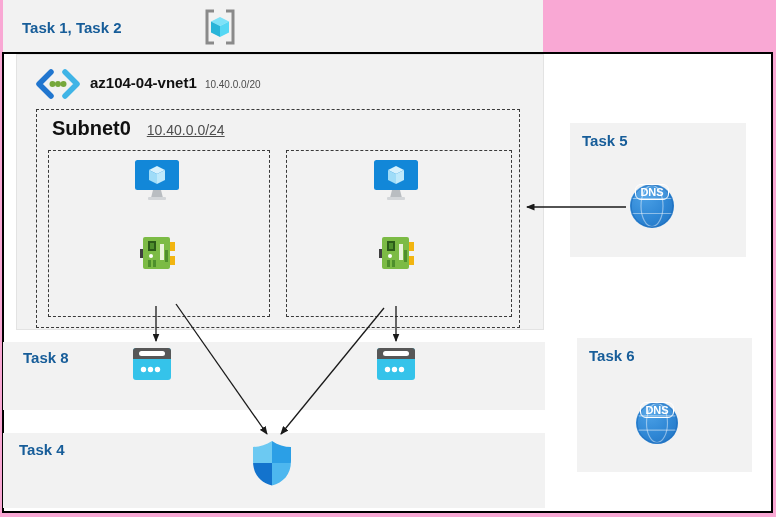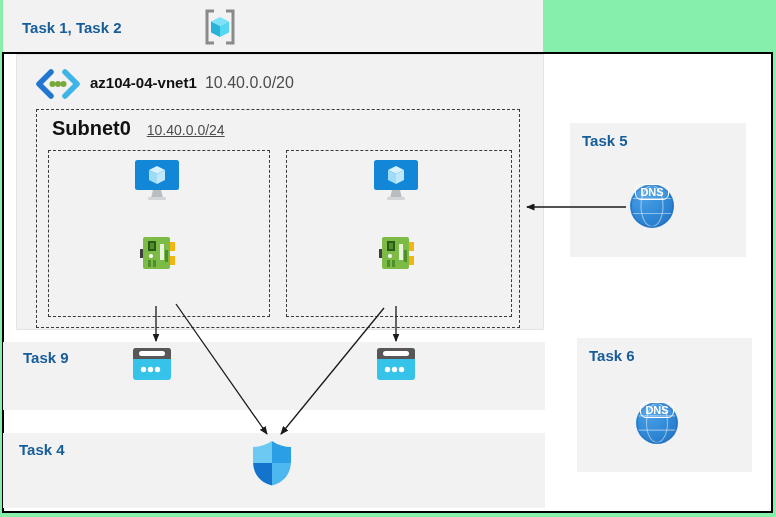--- a/index.html
+++ b/index.html
@@ -1,17 +1,17 @@
 <!DOCTYPE html>
 <html><head>
 <meta charset="utf-8">
 <style>
   html,body{margin:0;padding:0;background:#fff;}
   #canvas{
-    position:relative;width:776px;height:517px;background:#86efac;overflow:hidden;
+    position:relative;width:776px;height:517px;background:#f9a8d4;overflow:hidden;
     font-family:"Liberation Sans","DejaVu Sans",sans-serif;color:#000;
   }
   .abs{position:absolute;}
   
   #frame{left:2px;top:52px;width:771px;height:461px;border:2px solid #000;box-sizing:border-box;background:#fff;z-index:1;}
   
   .panel{background:#f2f2f2;z-index:2;}
   #band-top{left:3px;top:0;width:540px;height:52px;}
   #vnet-box{left:16px;top:54px;width:528px;height:276px;border:1px solid #e3e3e3;box-sizing:border-box;}
   #band-task3{left:3px;top:342px;width:542px;height:68px;}
@@ -69,21 +69,21 @@
     <svg width="44" height="32" viewBox="0 0 44 32">
       <polyline points="15,4 3,16 15,28" fill="none" stroke="#2176cf" stroke-width="5.5" stroke-linecap="round" stroke-linejoin="round"></polyline>
       <polyline points="29,4 41,16 29,28" fill="none" stroke="#3fb4e6" stroke-width="5.5" stroke-linecap="round" stroke-linejoin="round"></polyline>
       <circle cx="16.5" cy="16" r="3" fill="#76a83c"></circle>
       <circle cx="22" cy="16" r="3" fill="#76a83c"></circle>
       <circle cx="27.5" cy="16" r="3" fill="#76a83c"></circle>
     </svg>
   </div>
   <div class="abs lbl-block" style="left:90px;top:74px;font-size:15px;">
     <span class="name">az104-04-vnet1</span>
-    <span class="dim" style="margin-left:4px;font-size:16px;">10.40.0.0/20</span>
+    <span class="dim" style="margin-left:4px;font-size:10px;">10.40.0.0/20</span>
   </div>
 
   <div class="abs dashed" id="outer-dashed"></div>
   <div class="abs dashed" id="subnet0-dashed"></div>
   <div class="abs dashed" id="subnet1-dashed"></div>
 
   <div class="abs lbl-block" style="left:52px;top:117px;font-size:14px;">
     <span class="name-sm">Subnet0</span>
     <span class="dim" style="margin-left:12px;text-decoration:underline;">10.40.0.0/24</span>
   </div>
@@ -140,21 +140,21 @@
       <rect x="9" y="24" width="3" height="7" fill="#4e8f2c"></rect>
       <rect x="14" y="24" width="3" height="7" fill="#4e8f2c"></rect>
       <rect x="21" y="8" width="4" height="16" fill="#e9f3da"></rect>
       <rect x="26" y="14" width="3" height="12" fill="#4e8f2c"></rect>
     </svg>
   </div>
   <div class="abs center name" style="left:316px;top:272px;width:160px;">az104-04-nic1</div>
   <div class="abs center dim" style="left:316px;top:288px;width:160px;font-size:14px;">10.40.1.4</div>
 
   <div class="abs panel" id="band-task3"></div>
-  <div class="abs task-label" style="left:23px;top:349px;">Task 9</div>
+  <div class="abs task-label" style="left:23px;top:349px;">Task 8</div>
   <div class="abs icon" style="left:133px;top:348px;">
     <svg width="38" height="32" viewBox="0 0 38 32">
       <rect x="0" y="0" width="38" height="32" rx="3" fill="#35c3ea"></rect>
       <rect x="0" y="0" width="38" height="11" rx="3" fill="#575757"></rect>
       <rect x="0" y="6" width="38" height="5" fill="#575757"></rect>
       <rect x="6" y="3" width="26" height="5" rx="2.5" fill="#fff"></rect>
       <circle cx="10.5" cy="21.5" r="2.7" fill="#fff"></circle>
       <circle cx="17.5" cy="21.5" r="2.7" fill="#fff"></circle>
       <circle cx="24.5" cy="21.5" r="2.7" fill="#fff"></circle>
     </svg>

